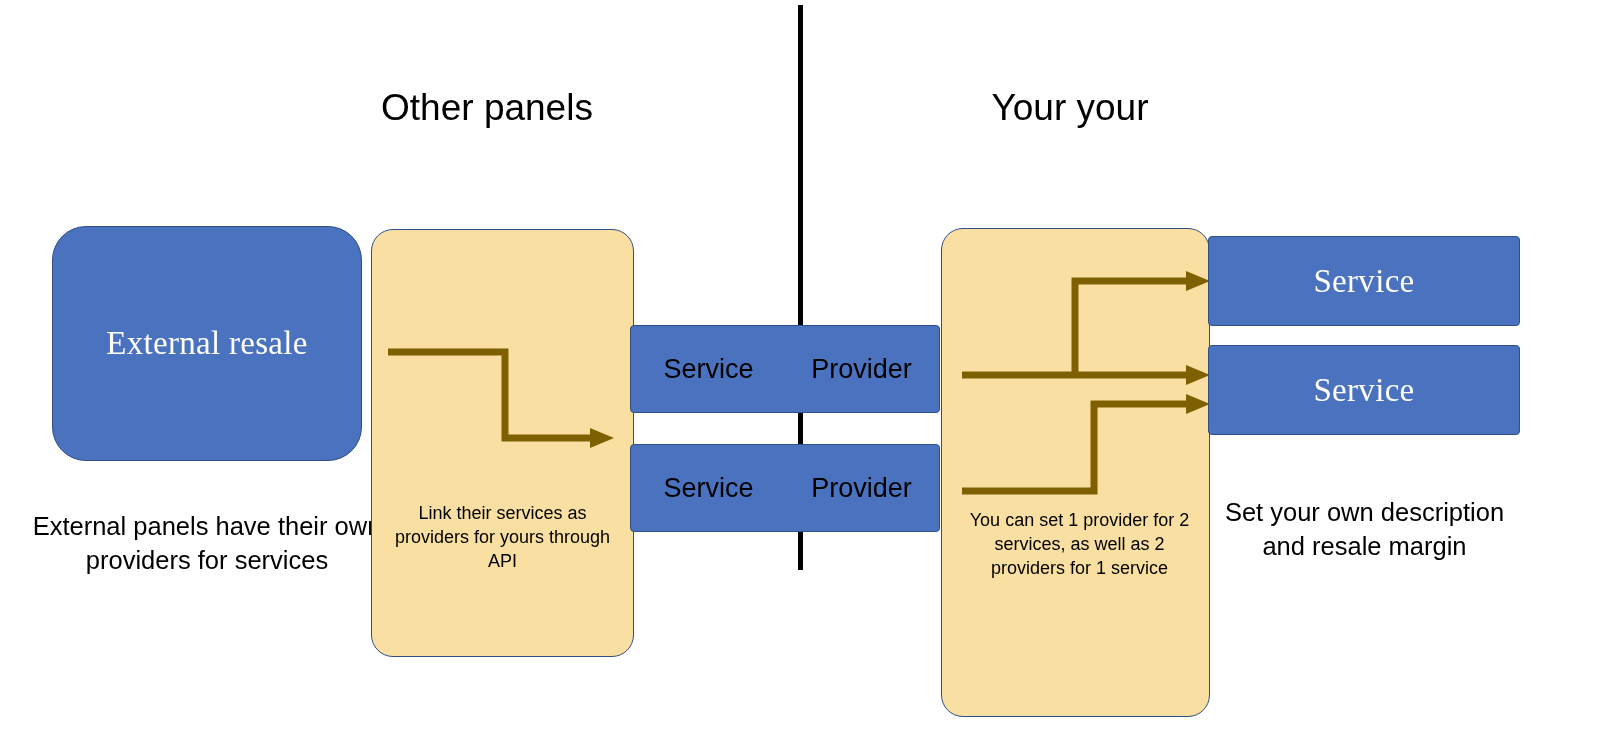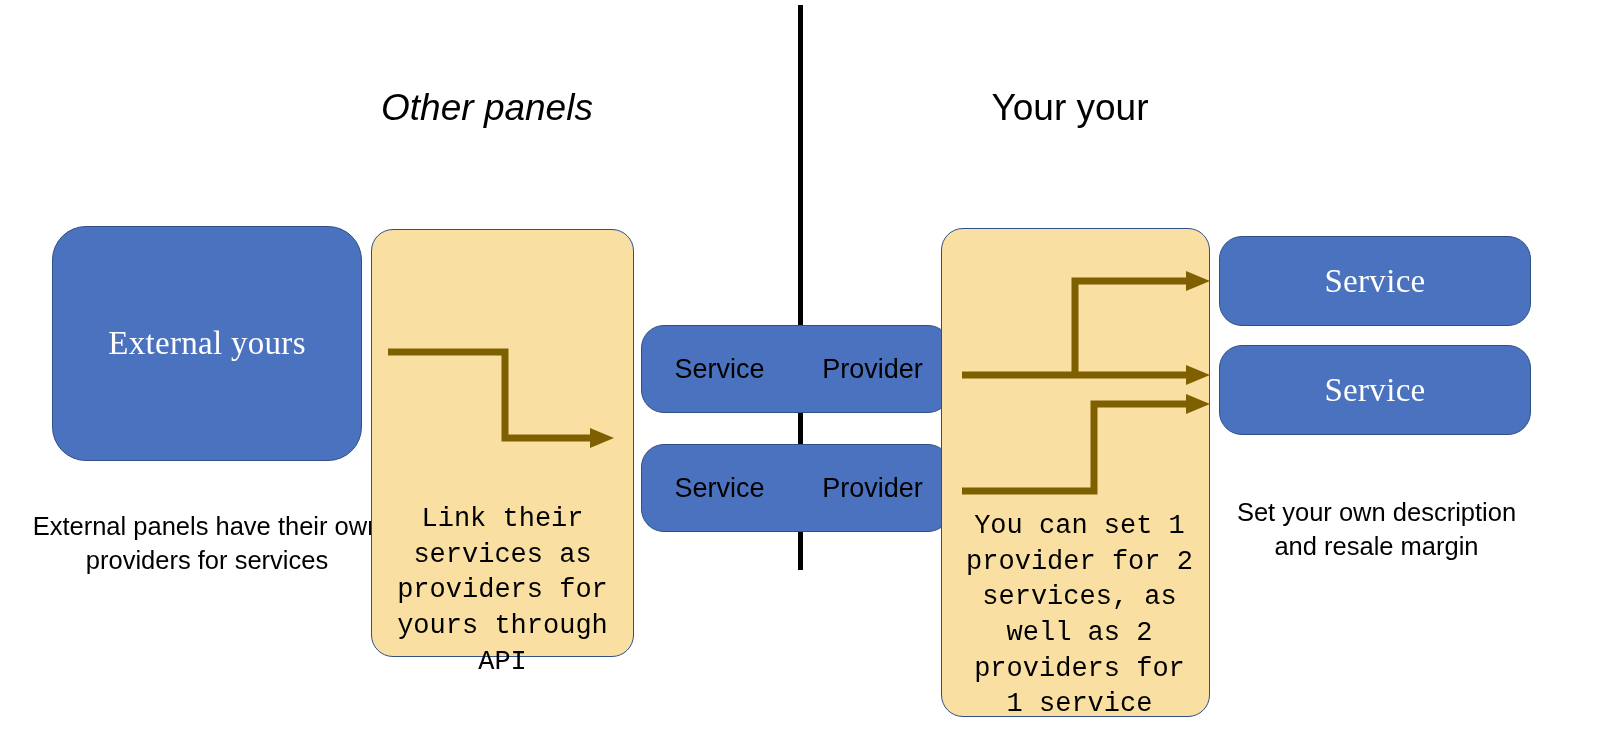--- a/index.html
+++ b/index.html
@@ -48,21 +48,21 @@
     background: #4A72BE;
     border: 1px solid #2F4F86;
     color: #ffffff;
   }
   .box-yellow {
     background: #F9E0A2;
     border: 1px solid #2F4F86;
   }
   .r-lg { border-radius: 34px; }
   .r-md { border-radius: 22px; }
-  .r-sm { border-radius: 23px; margin-left: 11px; }
+  .r-sm { border-radius: 4px; }
 
   .label-serif {
     font-family: "Liberation Serif", serif;
     font-size: 33px;
     color: #ffffff;
     letter-spacing: 0.3px;
   }
   .label-sans {
     font-family: "Liberation Sans", sans-serif;
     font-size: 27px;
@@ -71,22 +71,22 @@
 
   
   .caption {
     font-family: "Liberation Sans", sans-serif;
     font-size: 25.5px;
     color: #000000;
     text-align: center;
     line-height: 1.32;
   }
   .caption-in-panel {
-    font-family: Liberation Mono, monospace;
-    font-size: 27px;
+    font-family: Liberation Sans, sans-serif;
+    font-size: 18px;
     color: #000000;
     text-align: center;
     line-height: 1.32;
   }
 
   
   .panel-inner {
     position: relative;
     width: 100%;
     height: 100%;
@@ -98,28 +98,28 @@
     padding: 0 8px;
     box-sizing: border-box;
   }
   svg { display: block; overflow: visible; }
 </style>
 </head>
 <body>
 
 <div id="canvas">
 
-  <div class="abs section-title" style="left:307px; top:88px; width:360px;font-style:italic;">Other panels</div>
+  <div class="abs section-title" style="left:307px; top:88px; width:360px;">Other panels</div>
 
   <div class="abs section-title" style="left:890px; top:88px; width:360px;">Your your</div>
 
   <div class="abs divider" style="left:798px; top:5px; height:565px;"></div>
 
   <div class="abs box box-blue r-lg" style="left:52px; top:226px; width:310px; height:235px;">
-    <span class="label-serif">External yours</span>
+    <span class="label-serif">External resale</span>
   </div>
 
   <div class="abs caption" style="left:28px; top:510px; width:358px;">External panels have their own providers for services</div>
 
   <div class="abs box-yellow r-md" style="left:371px; top:229px; width:261px; height:426px;">
     <div class="panel-inner">
 
       <svg class="abs" style="left:0px; top:0px;" width="261" height="230" viewBox="0 0 261 230">
         <polyline points="16,122 133,122 133,208 222,208" fill="none" stroke="#7F6000" stroke-width="7" stroke-linecap="butt" stroke-linejoin="miter"></polyline>
         <polygon points="218,198 242,208 218,218" fill="#7F6000"></polygon>
@@ -159,15 +159,15 @@
   </div>
 
   <div class="abs box box-blue r-sm" style="left:1208px; top:236px; width:312px; height:90px;">
     <span class="label-serif">Service</span>
   </div>
 
   <div class="abs box box-blue r-sm" style="left:1208px; top:345px; width:312px; height:90px;">
     <span class="label-serif">Service</span>
   </div>
 
-  <div class="abs caption" style="left:1222px; top:496px; width:285px;margin-left:12px;">Set your own description and resale margin</div>
+  <div class="abs caption" style="left:1222px; top:496px; width:285px;">Set your own description and resale margin</div>
 
 </div>
 
 </body></html>

